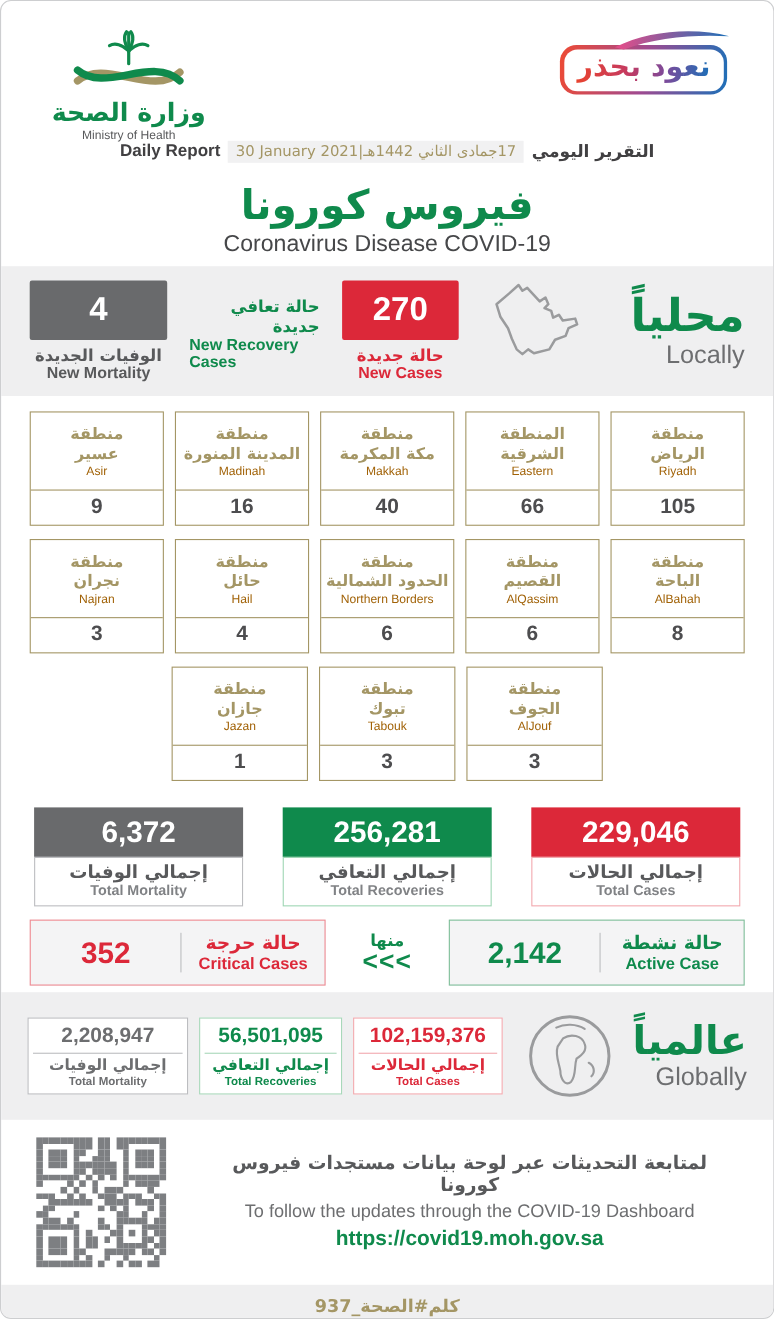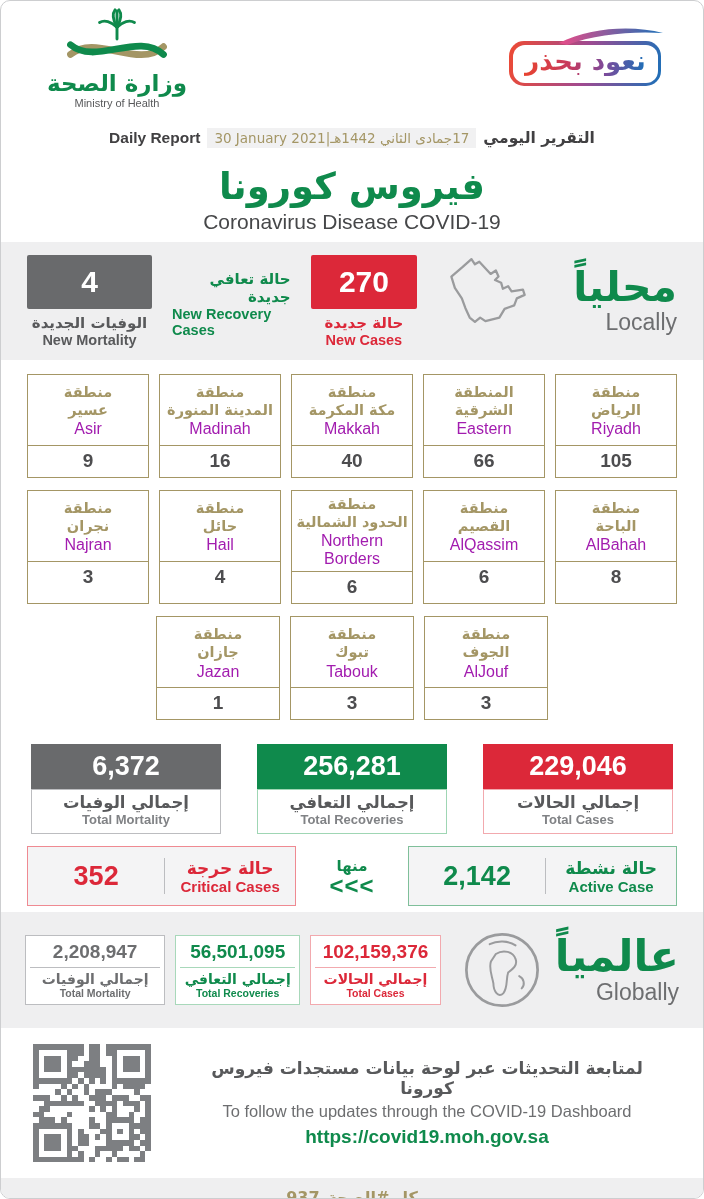--- a/index.html
+++ b/index.html
@@ -2,21 +2,21 @@
 <html><head>
 <meta charset="utf-8">
 <style>
   html,body{margin:0;padding:0;background:#fff;}
   .page{width:704px;height:1199px;box-sizing:border-box;border:1px solid #cdced0;border-radius:10px;
         overflow:hidden;background:#fff;font-family:"Liberation Sans","DejaVu Sans",sans-serif;color:#58595b;position:relative;}
   .ar{font-family:"DejaVu Sans",sans-serif;direction:rtl;}
 
   
   .header{height:124px;position:relative;}
-  .logo{position:absolute;left:36px;top:5px;width:160px;text-align:center;}
+  .logo{position:absolute;left:36px;top:24px;width:160px;text-align:center;}
   .logo-ar{color:#0f8a4c;font-size:23px;font-weight:bold;margin-top:-2px;}
   .logo-en{color:#58595b;font-size:11px;margin-top:1px;}
   .badge{position:absolute;right:42px;top:40px;width:152px;}
   .badge-swoosh{position:absolute;right:-6px;top:-16px;width:110px;height:22px;}
   .badge-pill{background:linear-gradient(100deg,#ee4a33,#a04a90,#1c70b8);padding:3.5px;border-radius:15px;}
   .badge-inner{background:#fff;border-radius:12px;padding:1px 10px 7px;text-align:center;}
   .badge-text{font-family:"DejaVu Sans",sans-serif;font-weight:bold;font-size:26px;
     background:linear-gradient(90deg,#e8432f 0%,#c53a60 38%,#7d4a9a 66%,#1c70b8 100%);
     -webkit-background-clip:text;background-clip:text;color:transparent;}
 
@@ -36,29 +36,29 @@
   .stat-ar{font-size:15px;font-weight:bold;margin-top:5px;}
   .stat-en{font-size:14.5px;font-weight:bold;}
   .u-gray .stat-box{background:#696a6c;} .u-gray .stat-ar,.u-gray .stat-en{color:#58595b;}
   .u-green .stat-box{background:#0f8a4c;} .u-green .stat-ar,.u-green .stat-en{color:#0f8a4c;}
   .u-red .stat-box{background:#dc2839;} .u-red .stat-ar,.u-red .stat-en{color:#dc2839;}
   .w135{width:135px;} .w128{width:128px;} .w115{width:115px;}
   .map-svg{width:116px;height:96px;flex:none;}
   .heading-block{margin-left:auto;text-align:right;}
   .heading-ar{color:#0f8a4c;font-size:41px;font-weight:bold;line-height:1.05;}
   .heading-en{color:#6d6e70;font-size:23px;margin-top:0px;}
-  .heading-global .heading-ar{font-size:43px;}
+  .heading-global .heading-ar{font-size:36px;}
 
   
   .regions{padding:14px 26px 2px;}
   .r-row{display:flex;gap:10px;justify-content:center;margin-bottom:12px;}
   .r-box{width:122px;border:1.5px solid #a49665;background:#fff;text-align:center;display:flex;flex-direction:column;}
   .r-name{padding:5px 2px 3px;min-height:62px;display:flex;flex-direction:column;justify-content:center;}
   .r-ar{color:#a49665;font-weight:bold;font-size:14.5px;line-height:1.22;white-space:pre-line;}
-  .r-en{color:#a21caf;font-size:16px;margin-top:1px;}
+  .r-en{color:#a16207;font-size:11px;margin-top:1px;}
   .r-val{border-top:1.5px solid #a49665;font-size:19px;font-weight:bold;color:#4d4d4f;padding:4px 0 5px;}
 
   
   .totals{display:flex;justify-content:space-between;padding:10px 30px 4px;}
   .t-unit{width:190px;}
   .t-box{height:45px;color:#fff;font-size:27px;font-weight:bold;display:flex;align-items:center;justify-content:center;}
   .t-label{border:1px solid;text-align:center;padding:3px 0 6px;background:#fff;}
   .t-ar{font-size:16.5px;font-weight:bold;color:#58595b;}
   .t-en{font-size:13px;color:#808285;font-weight:bold;}
   .t-gray .t-box{background:#696a6c;} .t-gray .t-label{border-color:#bcbdc0;}

